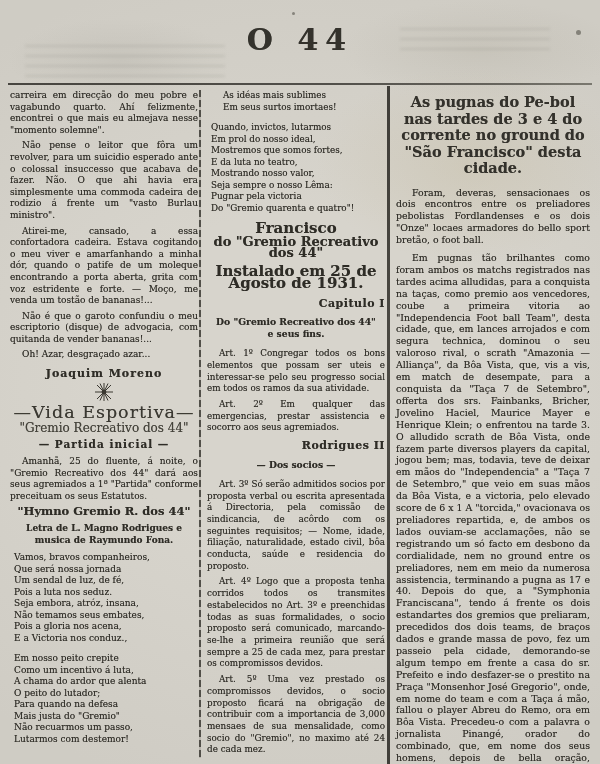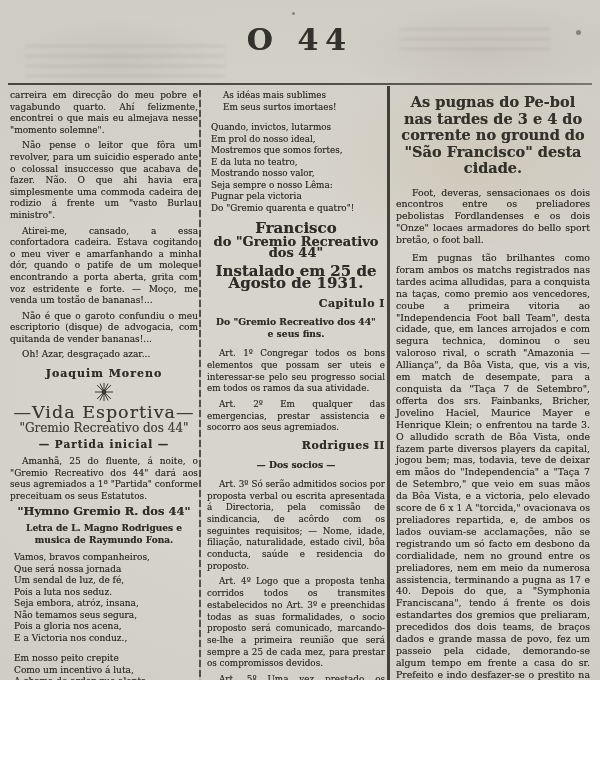--- a/index.html
+++ b/index.html
@@ -1,18 +1,18 @@
 <!DOCTYPE html>
 <html><head>
 <meta charset="utf-8">
 <style>
   html,body{margin:0;padding:0;}
   .page{
     position:relative;
-    width:600px;height:680px;
+    width:600px;height:764px;
     overflow:hidden;
     background:
       radial-gradient(220px 140px at 470px 165px, rgba(196,186,158,0.35), rgba(196,186,158,0) 70%),
       radial-gradient(160px 60px at 120px 60px, rgba(150,148,140,0.18), rgba(150,148,140,0) 70%),
       radial-gradient(200px 70px at 480px 50px, rgba(160,155,140,0.20), rgba(160,155,140,0) 70%),
       radial-gradient(500px 420px at 300px 380px, #d7d4cc 40%, #cfccc4 100%);
     font-family:"DejaVu Serif","Liberation Serif",serif;
     color:#2e2c26;
   }
   .ink{ text-shadow:0 0 0.5px rgba(46,44,38,0.55); }
@@ -109,21 +109,21 @@
     <p>Amanhã, 25 do fluente, á noite, o "Gremio Recreativo dos 44" dará aos seus agremiados a 1ª "Partida" conforme preceituam os seus Estatutos.</p>
 
     <div class="hymn-title">"Hymno Gremio R. dos 44"</div>
     <div class="credits">Letra de L. Magno Rodrigues e musica de Raymundo Fona.</div>
 
     <div class="stanza">Vamos, bravos companheiros,
 Que será nossa jornada
 Um sendal de luz, de fé,
 Pois a luta nos seduz.
 Seja embora, atróz, insana,
-Não temamos seus segura,
+Não temamos seus embates,
 Pois a gloria nos acena,
 E a Victoria nos conduz.,</div>
     <div class="stanza">Em nosso peito crepite
 Como um incentivo á luta,
 A chama do ardor que alenta
 O peito do lutador;
 Para quando na defesa
 Mais justa do "Gremio"
 Não recuarmos um passo,
 Lutarmos com destemor!</div>
@@ -155,18 +155,18 @@
     <div class="cap-heading">Rodrigues II</div>
     <div class="cap-sub">— Dos socios —</div>
     <p>Art. 3º Só serão admitidos socios por proposta verbal ou escrita apresentada á Directoria, pela comissão de sindicancia, de acôrdo com os seguintes requisitos; — Nome, idade, filiação, naturalidade, estado civil, bôa conducta, saúde e residencia do proposto.</p>
     <p>Art. 4º Logo que a proposta tenha corridos todos os transmites estabelecidos no Art. 3º e preenchidas todas as suas formalidades, o socio proposto será comunicado, marcando-se-lhe a primeira reunião que será sempre a 25 de cada mez, para prestar os compromissos devidos.</p>
     <p>Art. 5º Uma vez prestado os compromissos devidos, o socio proposto ficará na obrigação de contribuir com a importancia de 3,000 mensaes de sua mensalidade, como socio do "Gremio", no maximo até 24 de cada mez.</p>
 
   </div>
 
   <div class="col col-right ink">
     <div class="headline-right">As pugnas do Pe-bol nas tardes de 3 e 4 do corrente no ground do "São Francisco" desta cidade.</div>
-    <p>Foot, deveras, sensacionaes os dois encontros entre os preliadores pebolistas Fordlandenses e os dois "Onze" locaes armadores do bello sport bretão, o foot ball.</p>
+    <p>Foram, deveras, sensacionaes os dois encontros entre os preliadores pebolistas Fordlandenses e os dois "Onze" locaes armadores do bello sport bretão, o foot ball.</p>
     <p>Em pugnas tão brilhantes como foram ambos os matchs registrados nas tardes acima alludidas, para a conquista na taças, como premio aos vencedores, coube a primeira vitoria ao "Independencia Foot ball Team", desta cidade, que, em lances arrojados e com segura technica, dominou o seu valoroso rival, o scrath "Amazonia — Alliança", da Bôa Vista, que, vis a vis, em match de desempate, para a conquista da "Taça 7 de Setembro", offerta dos srs. Fainbanks, Bricher, Jovelino Haciel, Maurice Mayer e Henrique Klein; o enfrentou na tarde 3. O alludido scrath de Bôa Vista, onde fazem parte diversos players da capital, jogou bem; mas, todavia, teve de deixar em mãos do "Independencia" a "Taça 7 de Setembro," que veio em suas mãos da Bôa Vista, e a victoria, pelo elevado score de 6 x 1 A "torcida," ovacionava os preliadores repartida, e, de ambos os lados ouviam-se acclamações, não se registrando um só facto em desbono da cordialidade, nem no ground entre os preliadores, nem em meio da numerosa assistencia, terminando a pugna as 17 e 40. Depois do que, a "Symphonia Franciscana", tendo á frente os dois estandartes dos gremios que preliaram, precedidos dos dois teams, de braços dados e grande massa de povo, fez um passeio pela cidade, demorando-se algum tempo em frente a casa do sr. Prefeito e indo desfazer-se o prestito na Praça "Monsenhor José Gregorio", onde, em nome do team e com a Taça á mão, fallou o player Abreu do Remo, ora em Bôa Vista. Precedeu-o com a palavra o jornalista Pinangé, orador do combinado, que, em nome dos seus homens, depois de bella oração, entregou ao Presidente do "Independencia" a "Taça 7 de Setembro". Agradeceu, em nome do "Independencia", o joven Ezeriel Mattos 2º secretario do club. Depois desta cerimonia foi servido aos presentes no café "Rio Branco", um copo de cerveja, onde, novamente, fallou ao Team do "Independencia" o player Abreu, director technico do combinado.</p>
 
   </div>
 
 </div>
 
 </body></html>

